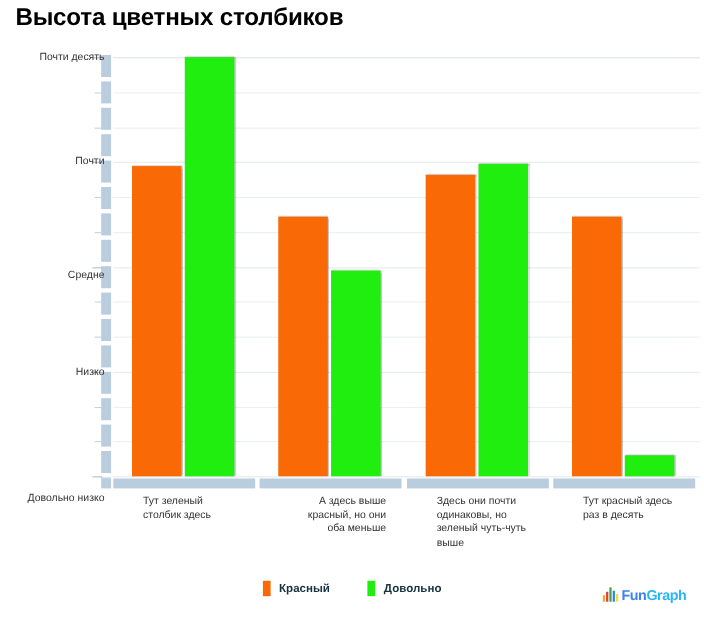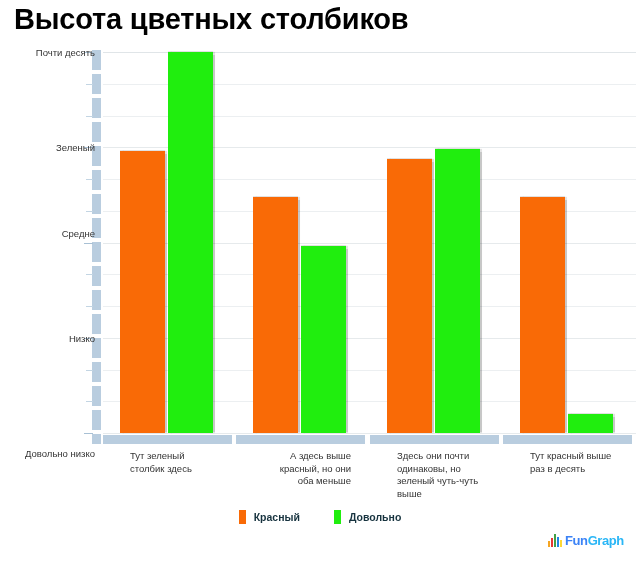--- a/index.html
+++ b/index.html
@@ -8,21 +8,21 @@
     background:#ffffff;
     font-family:"Liberation Sans","DejaVu Sans",sans-serif;
     overflow:hidden;
     position:relative;
   }
   #chart-root{position:absolute;inset:0;}
 
   
   .chart-title{
     position:absolute;left:14px;top:3px;
-    font-size:29px;font-weight:bold;color:#000000;
+    font-size:22px;font-weight:bold;color:#000000;
     letter-spacing:-0.2px;white-space:nowrap;
   }
 
   
   .plot-area{
     position:absolute;
     left:103px;top:52px;
     width:533px;height:381px;
     background:#ffffff;
   }
@@ -73,21 +73,21 @@
   }
 
   
   .cat-label{
     position:absolute;top:450px;
     font-size:9.5px;line-height:12.5px;color:#333333;
   }
 
   
   .legend{
-    position:absolute;left:0;top:510px;width:640px;
+    position:absolute;left:0;top:528px;width:640px;
     display:flex;justify-content:center;align-items:center;gap:34px;
   }
   .legend-item{display:flex;align-items:center;gap:8px;}
   .legend-swatch{width:7px;height:14px;display:block;}
   .legend-text{
     font-size:10.5px;font-weight:bold;color:#17333f;white-space:nowrap;
   }
 
   
   .logo{
@@ -139,22 +139,22 @@
       <div class="ytick minor" style="top: 211px;"></div>
       <div class="ytick minor" style="top: 179px;"></div>
       <div class="ytick" style="top: 147px;"></div>
       <div class="ytick minor" style="top: 116px;"></div>
       <div class="ytick minor" style="top: 84px;"></div>
       <div class="ytick" style="top: 52px;"></div>
     </div>
   <div id="ylabels">
       <div class="ylabel" style="top: 453px; color: rgb(51, 51, 51);">Довольно низко</div>
       <div class="ylabel" style="top: 338px; color: rgb(51, 51, 51);">Низко</div>
-      <div class="ylabel" style="top: 233px; color: rgb(51, 51, 51);">Средне</div>
-      <div class="ylabel" style="top: 147px; color: rgb(51, 51, 51);">Зеленый</div>
+      <div class="ylabel" style="top: 250px; color: rgb(51, 51, 51);">Средне</div>
+      <div class="ylabel" style="top: 147px; color: rgb(51, 51, 51);">Почти</div>
       <div class="ylabel" style="top: 52px; color: rgb(51, 51, 51);">Почти десять</div>
     </div>
 
   <div class="plot-area">
     <div id="gridlines">
         <div class="gridline major" style="top: 381px;"></div>
         <div class="gridline" style="top: 349px;"></div>
         <div class="gridline" style="top: 318px;"></div>
         <div class="gridline major" style="top: 286px;"></div>
         <div class="gridline" style="top: 254px;"></div>
@@ -186,21 +186,21 @@
         <div class="xaxis-seg" style="left: 144px; width: 129px; background: rgb(185, 205, 223);"></div>
         <div class="xaxis-seg" style="left: 278px; width: 129px; background: rgb(185, 205, 223);"></div>
         <div class="xaxis-seg" style="left: 411px; width: 129px; background: rgb(185, 205, 223);"></div>
       </div>
   </div>
 
   <div id="catlabels">
       <div class="cat-label" style="left: 130px; width: 88px; color: rgb(51, 51, 51);">Тут зеленый столбик здесь</div>
       <div class="cat-label" style="left: 263px; width: 88px; color: rgb(51, 51, 51); text-align: right;">А здесь выше красный, но они оба меньше</div>
       <div class="cat-label" style="left: 397px; width: 88px; color: rgb(51, 51, 51);">Здесь они почти одинаковы, но зеленый чуть-чуть выше</div>
-      <div class="cat-label" style="left: 530px; width: 88px; color: rgb(51, 51, 51);">Тут красный выше раз в десять</div>
+      <div class="cat-label" style="left: 530px; width: 88px; color: rgb(51, 51, 51);">Тут красный здесь раз в десять</div>
     </div>
 
   <div class="legend">
     <div class="legend-item">
       <span class="legend-swatch" id="sw0" style="background: rgb(249, 106, 6);"></span>
       <span class="legend-text">Красный</span>
     </div>
     <div class="legend-item">
       <span class="legend-swatch" id="sw1" style="background: rgb(32, 238, 14);"></span>
       <span class="legend-text">Довольно</span>

